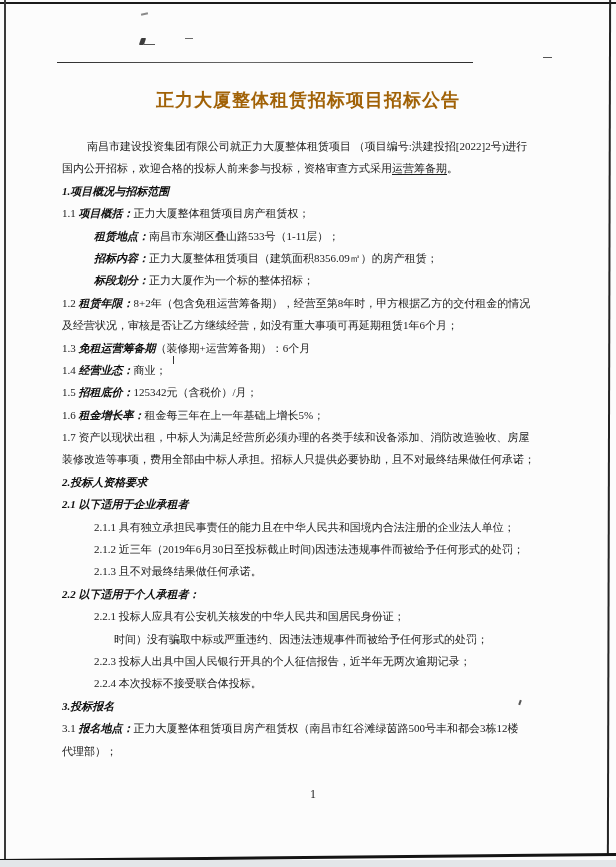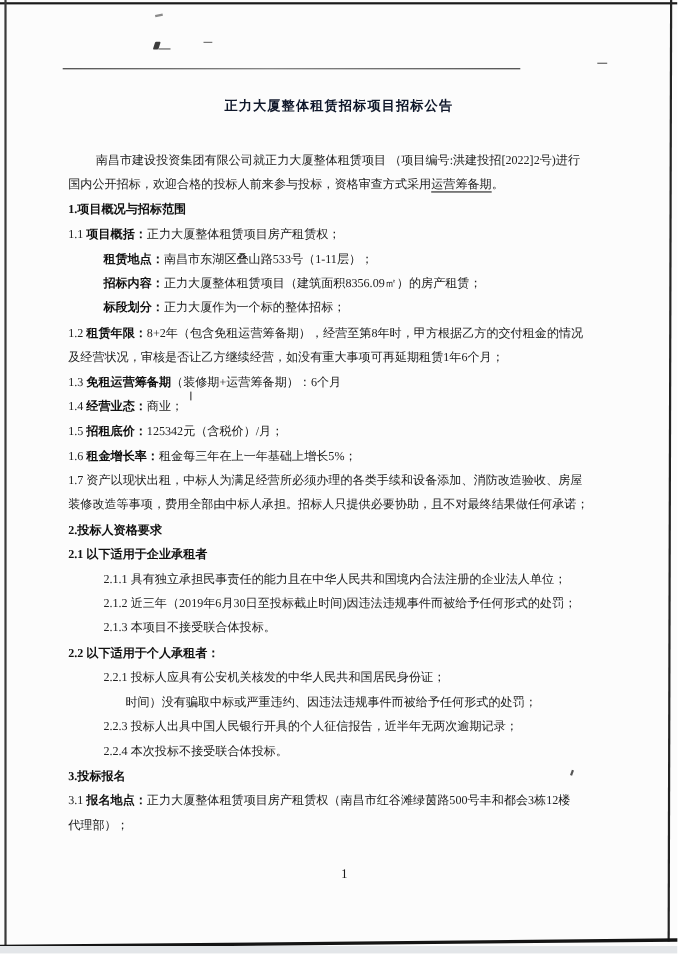--- a/index.html
+++ b/index.html
@@ -21,32 +21,32 @@
   .sm2a{ position:absolute; left:140px; top:38px; width:5px; height:7px; background:#3c3c3c; transform:skewX(-18deg); border-radius:1px; }
   .sm2b{ position:absolute; left:144px; top:44px; width:11px; height:1px; background:#555; }
   .sm3 { position:absolute; left:185px; top:38px; width:8px; height:1px; background:#6a6a6a; }
   .sm4 { position:absolute; left:543px; top:57px; width:9px; height:1px; background:#555; }
   .sm5 { position:absolute; left:173px; top:356px; width:1px; height:8px; background:#333; }
   .sm6 { position:absolute; left:519px; top:700px; width:2px; height:5px; background:#555; transform:rotate(20deg); }
 
   
   .title {
     position:absolute; top:88px; left:0; width:100%;
-    text-align:center; font-size:12px; font-weight:700;
-    letter-spacing:1px; color:#0f172a; margin:0;
+    text-align:center; font-size:18px; font-weight:700;
+    letter-spacing:1px; color:#a16207; margin:0;
   }
   .body-lines {
     position:absolute; top:135px; left:62px; width:502px;
     font-size:11px;
   }
   .line { height:22.4px; line-height:22.4px; white-space:nowrap; }
   .ind-para { padding-left:25px; }
   .ind-sub  { padding-left:32px; }
   .ind-sub2 { padding-left:52px; }
-  .b { font-weight:700; color:#101010; }
+  .b { font-weight:700; color:#101010;font-style:italic; }
   .u { border-bottom:1.5px solid #1d1d1d; }
   .pageno {
     position:absolute; top:787px; left:62px; width:502px;
     text-align:center; font-size:12px; color:#1a1a1a;
   }
 </style>
 </head>
 <body>
 
 <div class="page">
@@ -79,21 +79,21 @@
       <div class="line"><span>1.3 </span><span class="b">免租运营筹备期</span><span>（装修期+运营筹备期）：6个月</span></div>
       <div class="line"><span>1.4 </span><span class="b">经营业态：</span><span>商业；</span></div>
       <div class="line"><span>1.5 </span><span class="b">招租底价：</span><span>125342元（含税价）/月；</span></div>
       <div class="line"><span>1.6 </span><span class="b">租金增长率：</span><span>租金每三年在上一年基础上增长5%；</span></div>
       <div class="line"><span>1.7 资产以现状出租，中标人为满足经营所必须办理的各类手续和设备添加、消防改造验收、房屋</span></div>
       <div class="line"><span>装修改造等事项，费用全部由中标人承担。招标人只提供必要协助，且不对最终结果做任何承诺；</span></div>
       <div class="line"><span class="b">2.投标人资格要求</span></div>
       <div class="line"><span class="b">2.1 以下适用于企业承租者</span></div>
       <div class="line ind-sub"><span>2.1.1 具有独立承担民事责任的能力且在中华人民共和国境内合法注册的企业法人单位；</span></div>
       <div class="line ind-sub"><span>2.1.2 近三年（2019年6月30日至投标截止时间)因违法违规事件而被给予任何形式的处罚；</span></div>
-      <div class="line ind-sub"><span>2.1.3 本项目不接受联合体投标。</span></div>
+      <div class="line ind-sub"><span>2.1.3 且不对最终结果做任何承诺。</span></div>
       <div class="line"><span class="b">2.2 以下适用于个人承租者：</span></div>
       <div class="line ind-sub"><span>2.2.1 投标人应具有公安机关核发的中华人民共和国居民身份证；</span></div>
       <div class="line ind-sub2"><span>时间）没有骗取中标或严重违约、因违法违规事件而被给予任何形式的处罚；</span></div>
       <div class="line ind-sub"><span>2.2.3 投标人出具中国人民银行开具的个人征信报告，近半年无两次逾期记录；</span></div>
       <div class="line ind-sub"><span>2.2.4 本次投标不接受联合体投标。</span></div>
       <div class="line"><span class="b">3.投标报名</span></div>
       <div class="line"><span>3.1 </span><span class="b">报名地点：</span><span>正力大厦整体租赁项目房产租赁权（南昌市红谷滩绿茵路500号丰和都会3栋12楼</span></div>
       <div class="line"><span>代理部）；</span></div>
     </div>
   <div class="pageno">1</div>

